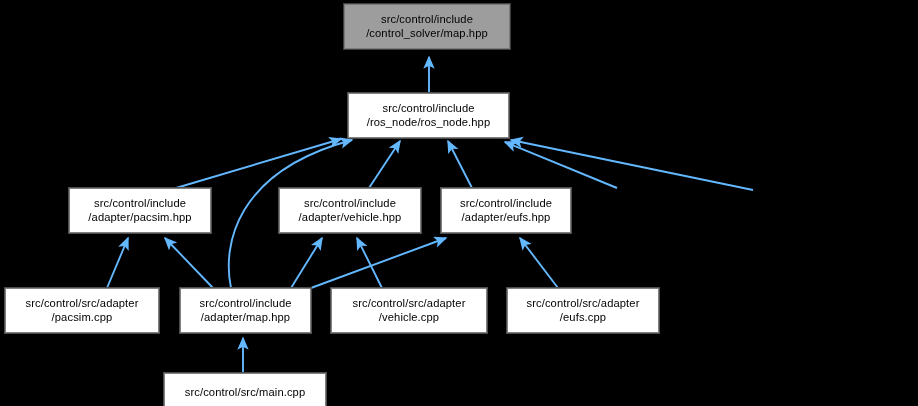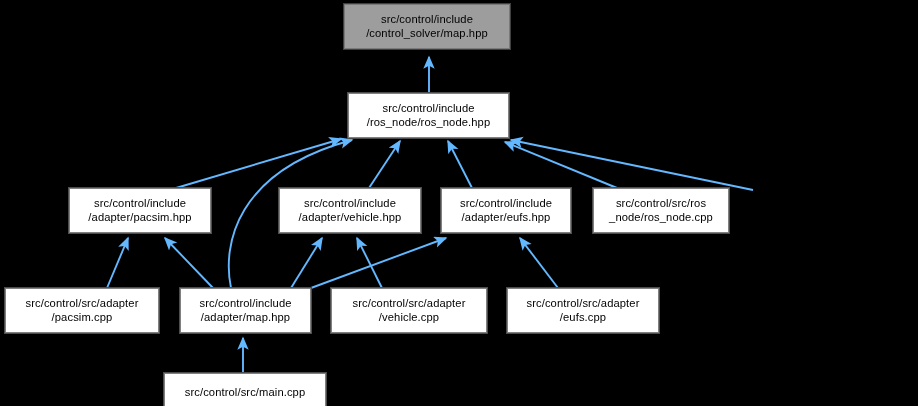--- a/index.html
+++ b/index.html
@@ -79,22 +79,20 @@
 <div class="node root" style="left: 344px; top: 4px; width: 166px; height: 45px;"><span class="node-label">src/control/include
 /control_solver/map.hpp</span></div>
     <div class="node" style="left: 348px; top: 93px; width: 161px; height: 45px;"><span class="node-label">src/control/include
 /ros_node/ros_node.hpp</span></div>
     <div class="node" style="left: 69px; top: 188px; width: 142px; height: 45px;"><span class="node-label">src/control/include
 /adapter/pacsim.hpp</span></div>
     <div class="node" style="left: 279px; top: 188px; width: 142px; height: 45px;"><span class="node-label">src/control/include
 /adapter/vehicle.hpp</span></div>
     <div class="node" style="left: 441px; top: 188px; width: 130px; height: 45px;"><span class="node-label">src/control/include
 /adapter/eufs.hpp</span></div>
-    <div class="node" style="left: 593px; top: 188px; width: 136px; height: 45px;"><span class="node-label">src/control/src/ros
-_node/ros_node.cpp</span></div>
     <div class="node" style="left: 5px; top: 288px; width: 154px; height: 45px;"><span class="node-label">src/control/src/adapter
 /pacsim.cpp</span></div>
     <div class="node" style="left: 180px; top: 288px; width: 131px; height: 45px;"><span class="node-label">src/control/include
 /adapter/map.hpp</span></div>
     <div class="node" style="left: 331px; top: 288px; width: 156px; height: 45px;"><span class="node-label">src/control/src/adapter
 /vehicle.cpp</span></div>
     <div class="node" style="left: 507px; top: 288px; width: 152px; height: 45px;"><span class="node-label">src/control/src/adapter
 /eufs.cpp</span></div>
     <div class="node" style="left: 164px; top: 373px; width: 162px; height: 40px;"><span class="node-label">src/control/src/main.cpp</span></div>
   </div>

